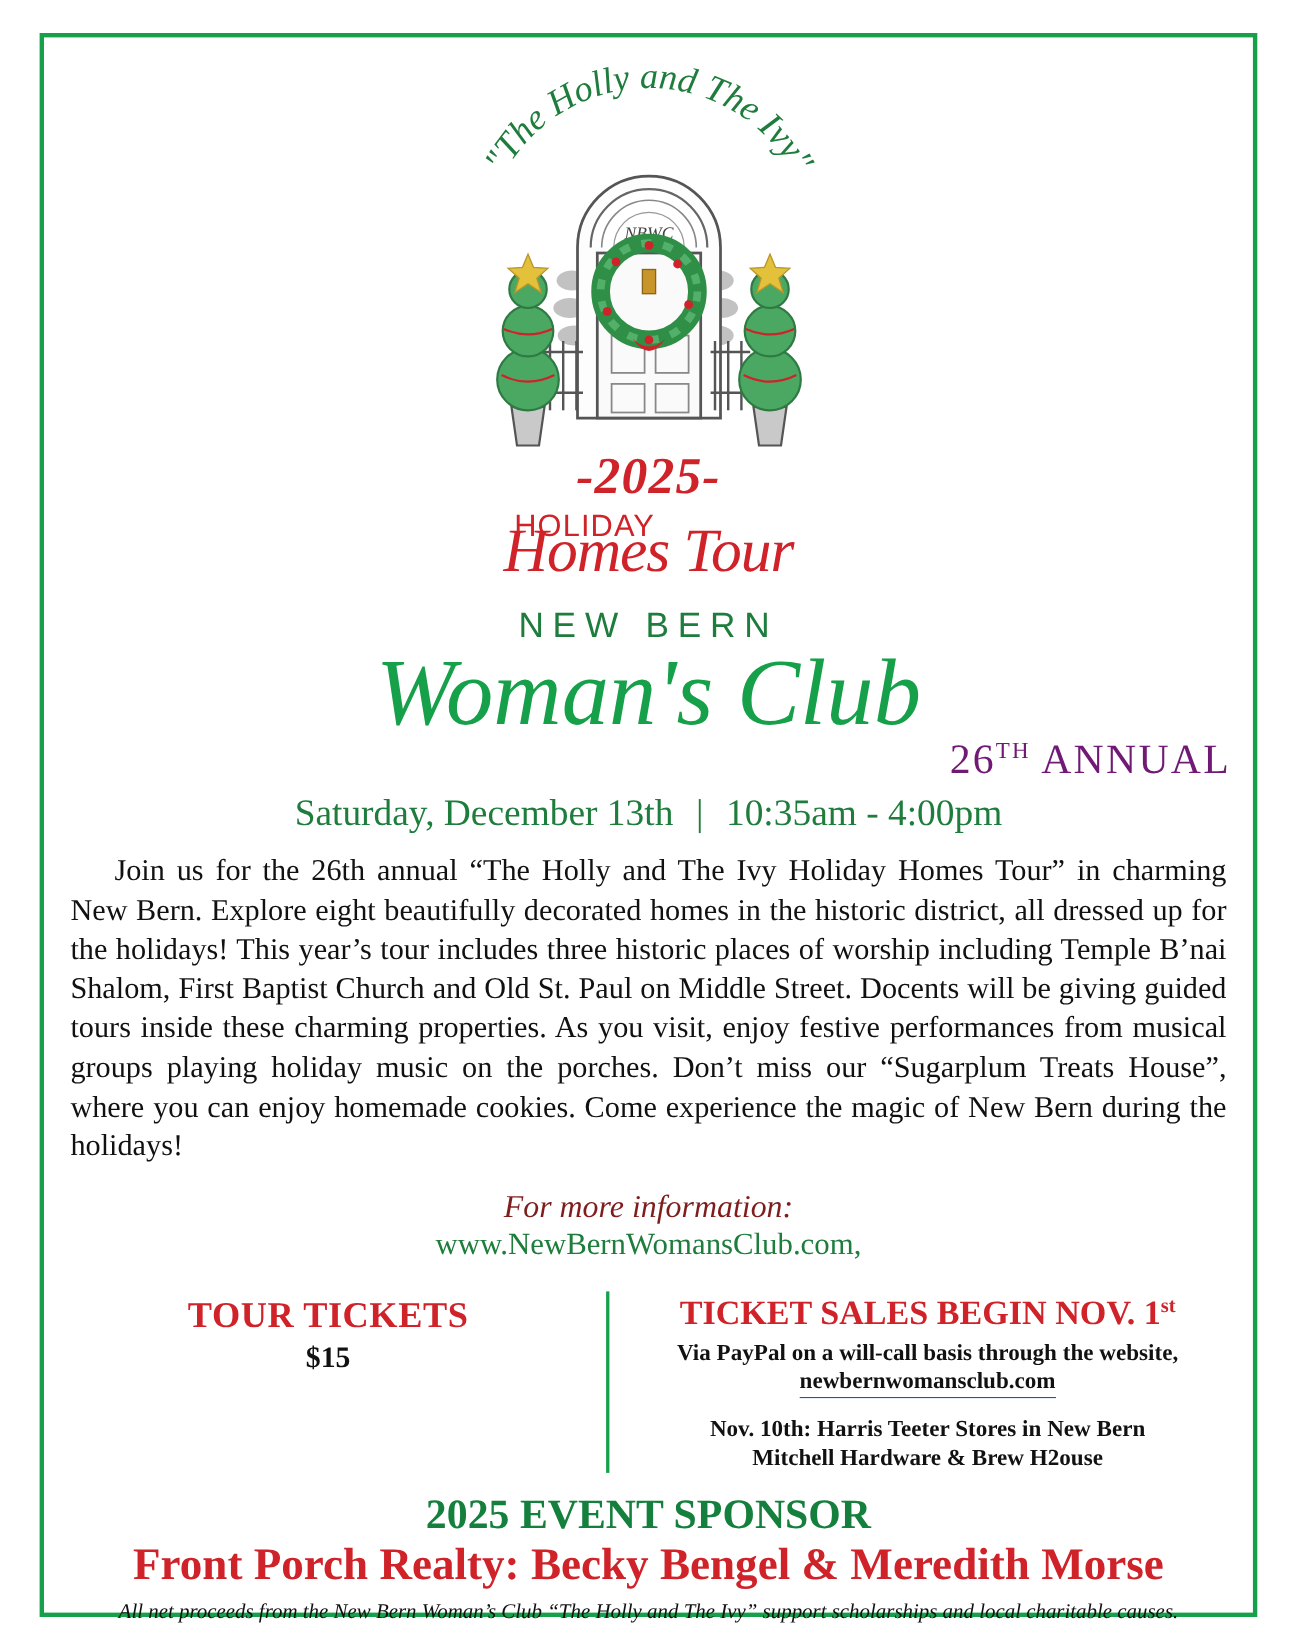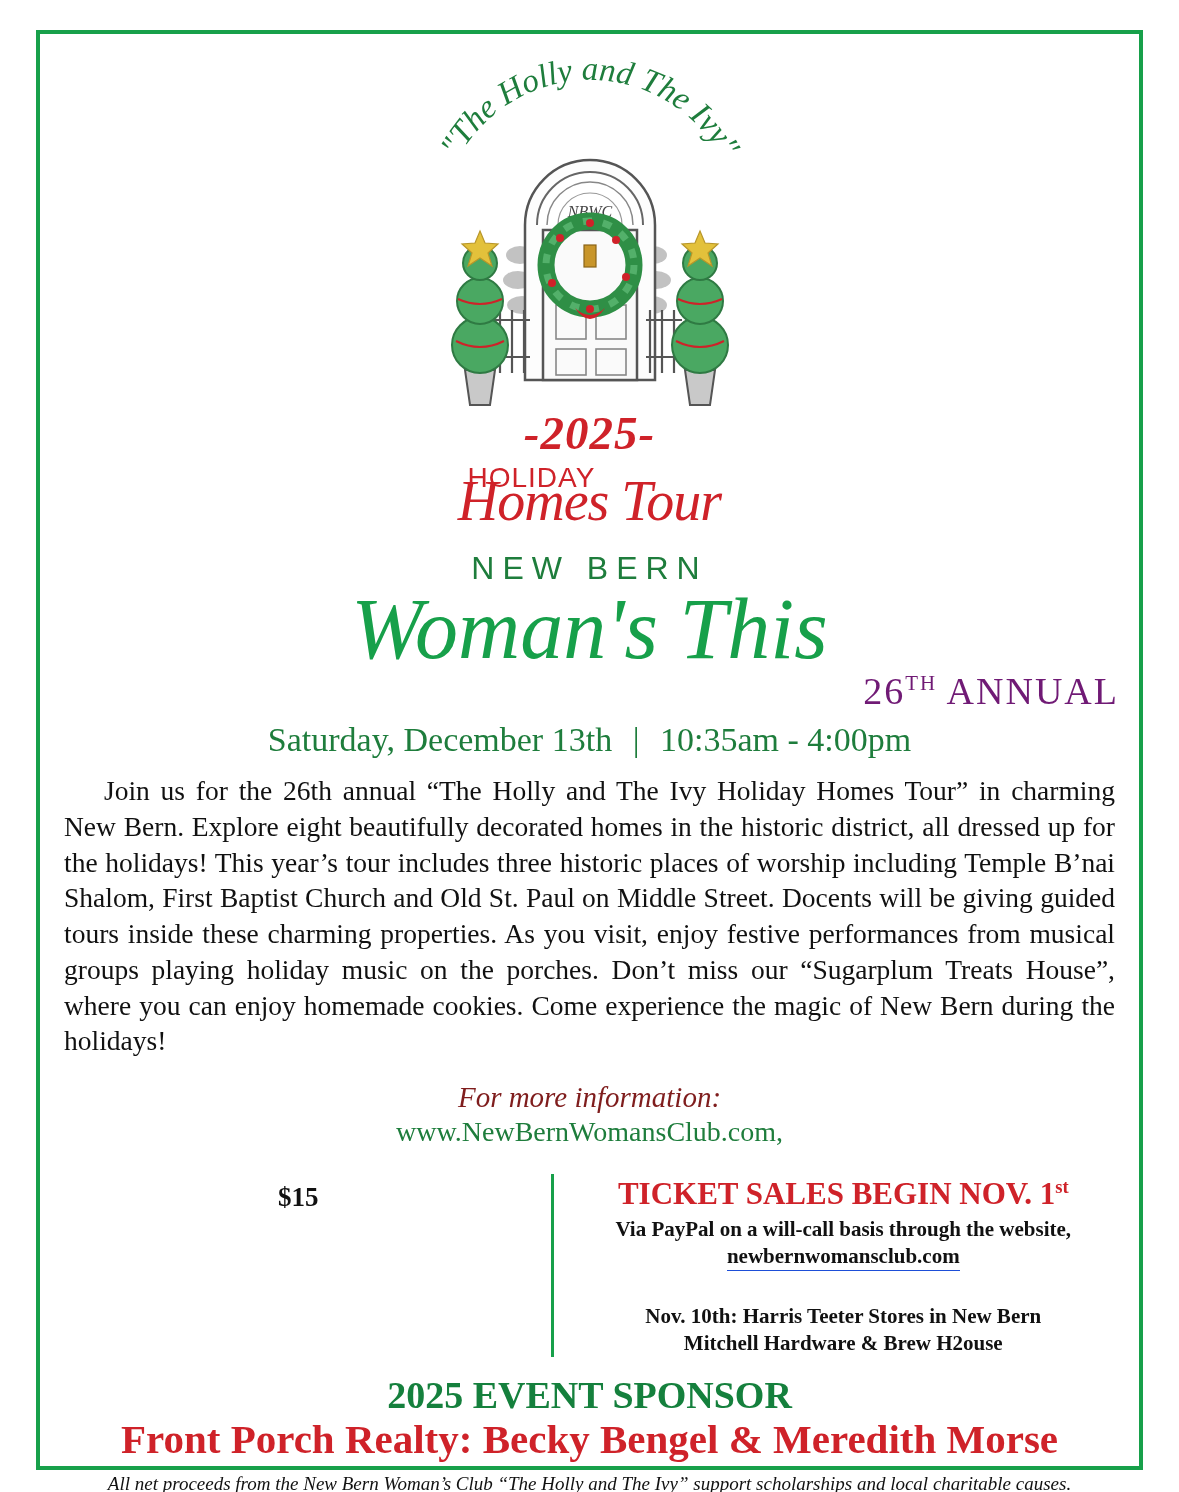--- a/index.html
+++ b/index.html
@@ -211,21 +211,21 @@
   }
   .sales-site {
     display: inline-block;
     border-bottom: 1px solid #1d4ed8;
     padding-bottom: 1px;
   }
   .sales-later {
     color: #111;
     font-weight: bold;
     font-size: 21px;
-    margin-top: 32px;
+    margin-top: 14px;
     line-height: 1.3;
   }
 
   
   .sponsor-h {
     text-align: center;
     color: #15803d;
     font-weight: bold;
     font-size: 38px;
     margin-top: 16px;
@@ -345,39 +345,40 @@
     </div>
 
     <div class="year">-2025-</div>
 
     <div class="homes-tour-line">
       <span class="homes-tour-script">Homes Tour</span>
       <span class="holiday-small">HOLIDAY</span>
     </div>
 
     <div class="new-bern">NEW BERN</div>
-    <div class="womans-club">Woman's This</div>
+    <div class="womans-club">Woman's Club</div>
     <div class="annual">
       <span>26</span><sup>TH</sup>
       <span>ANNUAL</span>
     </div>
 
     <div class="datetime">
       <span>Saturday, December 13th</span>
       <span class="sep">|</span>
       <span>10:35am - 4:00pm</span>
     </div>
 
     <p class="body-text">Join us for the 26th annual “The Holly and The Ivy Holiday Homes Tour” in charming New Bern. Explore eight beautifully decorated homes in the historic district, all dressed up for the holidays! This year’s tour includes three historic places of worship including Temple B’nai Shalom, First Baptist Church and Old St. Paul on Middle Street. Docents will be giving guided tours inside these charming properties. As you visit, enjoy festive performances from musical groups playing holiday music on the porches. Don’t miss our “Sugarplum Treats House”, where you can enjoy homemade cookies. Come experience the magic of New Bern during the holidays!</p>
 
     <div class="more-info">For more information:</div>
     <div class="website">www.NewBernWomansClub.com,</div>
 
     <div class="tickets">
       <div class="col-left">
+        <div class="tour-tickets-h">TOUR TICKETS</div>
         <div class="price">$15</div>
       </div>
       <div class="divider"></div>
       <div class="col-right">
         <div class="sales-h">
           <span>TICKET SALES BEGIN NOV. 1</span><sup>st</sup>
         </div>
         <div class="sales-sub">
           <span>Via PayPal on a will-call basis through the website,</span><br>
           <span class="sales-site">newbernwomansclub.com</span>

